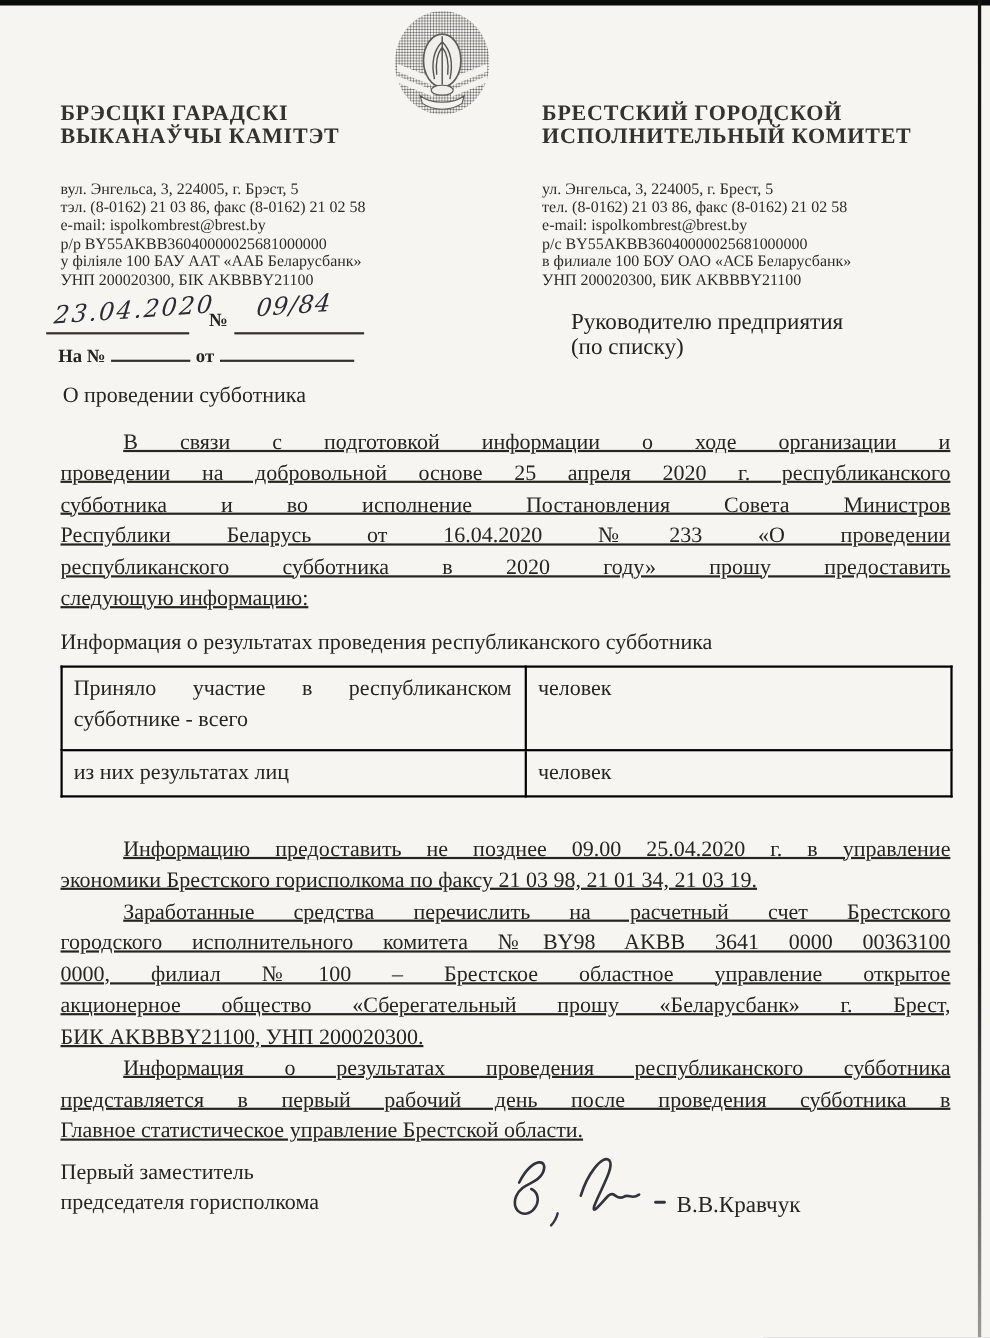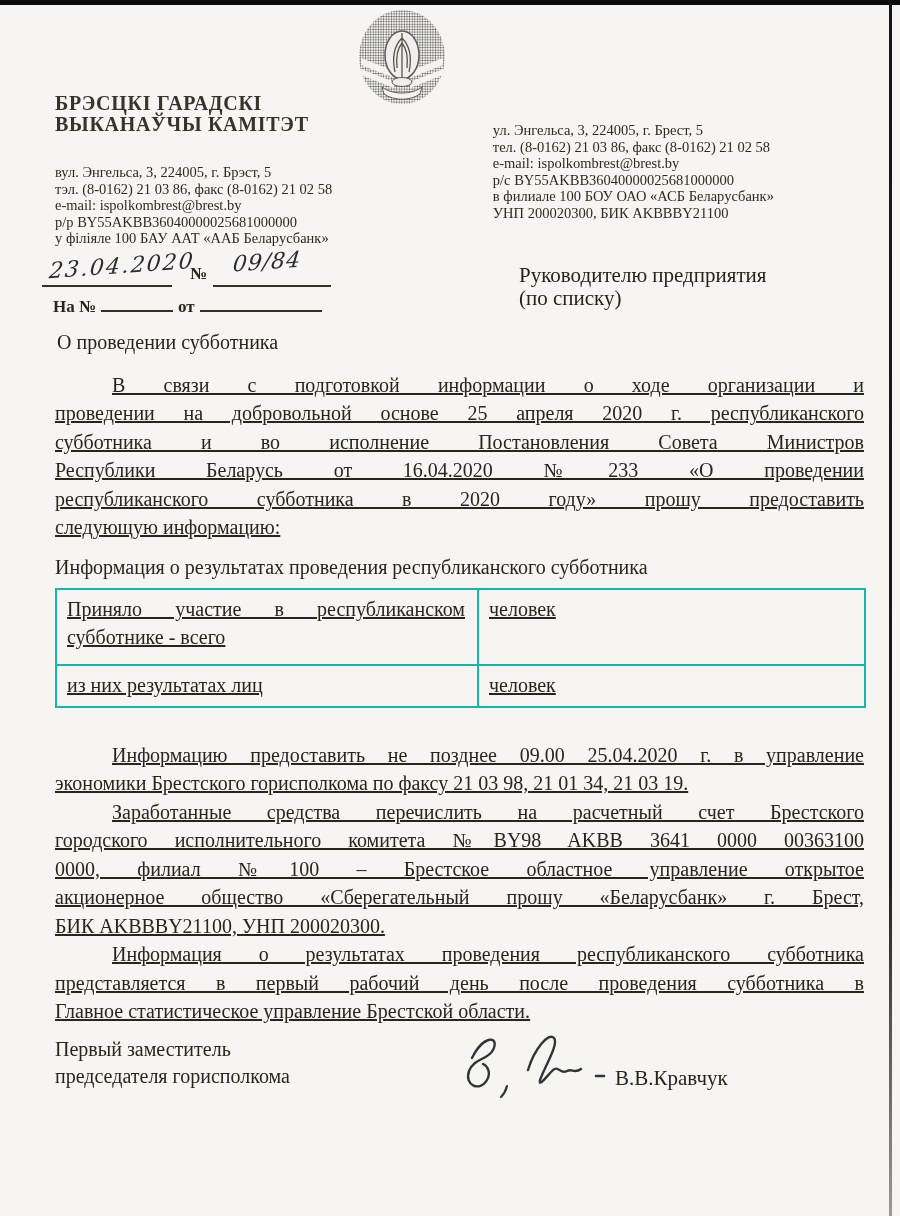--- a/index.html
+++ b/index.html
@@ -45,22 +45,22 @@
   
   .subject { margin:10px 36px 0 57px; font-size:20px; }
   .para { margin:0 36px 0 55px; font-size:20px; line-height:28.5px;text-decoration:underline; }
   .para.p1 { margin-top:17px; }
   .jline { text-align:justify; text-align-last:justify; }
   .jline.last { text-align-last:left; }
   .indent { text-indent:57px; }
   .caption { margin:14px 36px 0 55px; font-size:20px; }
 
   table.info { margin:9px 0 0 55px; border-collapse:collapse; width:811px; table-layout:fixed; }
-  table.info td { border:2px solid #14b8a6; vertical-align:top; padding:5px 12px 5px 10px;
-                  font-size:20px; line-height:28px;text-decoration:underline; }
+  table.info td { border:2px solid #000000; vertical-align:top; padding:5px 12px 5px 10px;
+                  font-size:20px; line-height:28px; }
   td.c1 { width:398px; }
   td.c2 { }
   tr.r1 td { height:64px; }
   tr.r2 td { height:30px; }
   tr.r3 td { height:64px; }
 
   .body-block { margin-top:33px; }
 
   
   .sig-block { position:relative; height:78px; margin:8px 40px 0 55px; font-size:20px; }
@@ -94,23 +94,28 @@
       <div class="org-name">
         <div>БРЭСЦКІ ГАРАДСКІ</div>
         <div>ВЫКАНАЎЧЫ КАМІТЭТ</div>
       </div>
       <div class="org-addr">
         <div>вул. Энгельса, 3, 224005, г. Брэст, 5</div>
         <div>тэл. (8-0162) 21 03 86, факс (8-0162) 21 02 58</div>
         <div>e-mail: ispolkombrest@brest.by</div>
         <div>р/р BY55AKBB36040000025681000000</div>
         <div>у філіяле 100 БАУ ААТ «ААБ Беларусбанк»</div>
+        <div>УНП 200020300, БІК AKBBBY21100</div>
       </div>
     </div>
     <div class="org-col right">
+      <div class="org-name">
+        <div>БРЕСТСКИЙ ГОРОДСКОЙ</div>
+        <div>ИСПОЛНИТЕЛЬНЫЙ КОМИТЕТ</div>
+      </div>
       <div class="org-addr">
         <div>ул. Энгельса, 3, 224005, г. Брест, 5</div>
         <div>тел. (8-0162) 21 03 86, факс (8-0162) 21 02 58</div>
         <div>e-mail: ispolkombrest@brest.by</div>
         <div>р/с BY55AKBB36040000025681000000</div>
         <div>в филиале 100 БОУ ОАО «АСБ Беларусбанк»</div>
         <div>УНП 200020300, БИК AKBBBY21100</div>
       </div>
     </div>
   </div>

